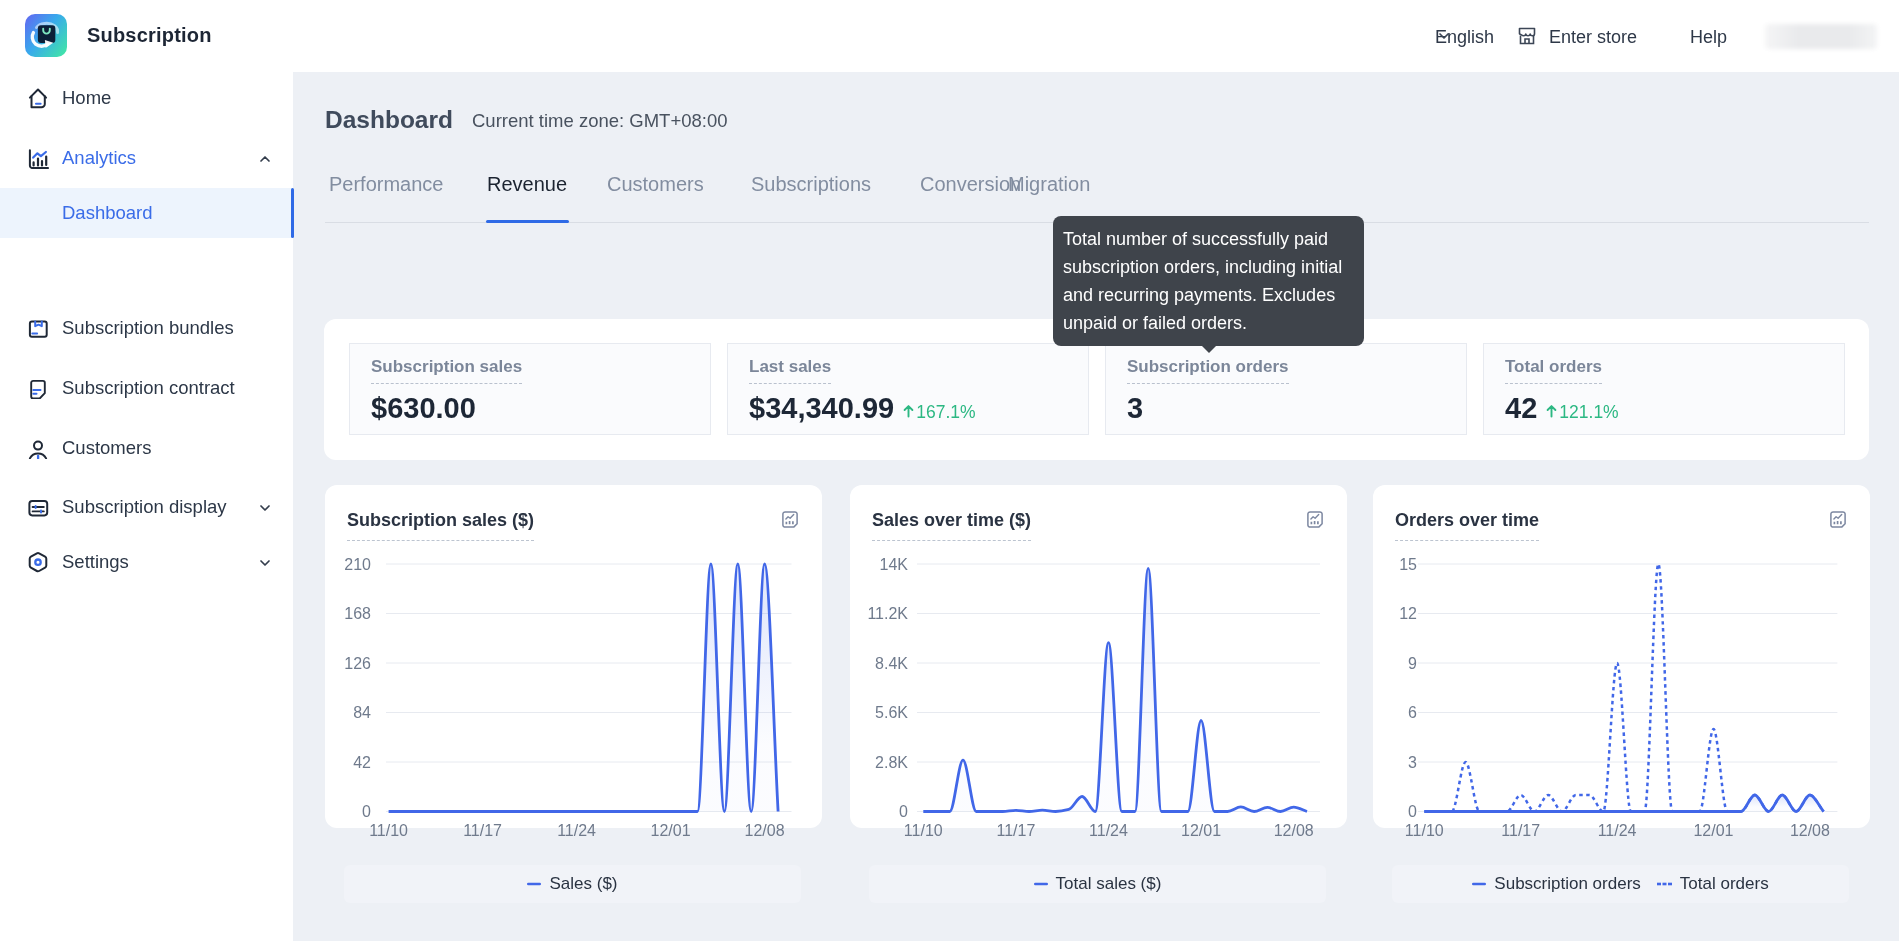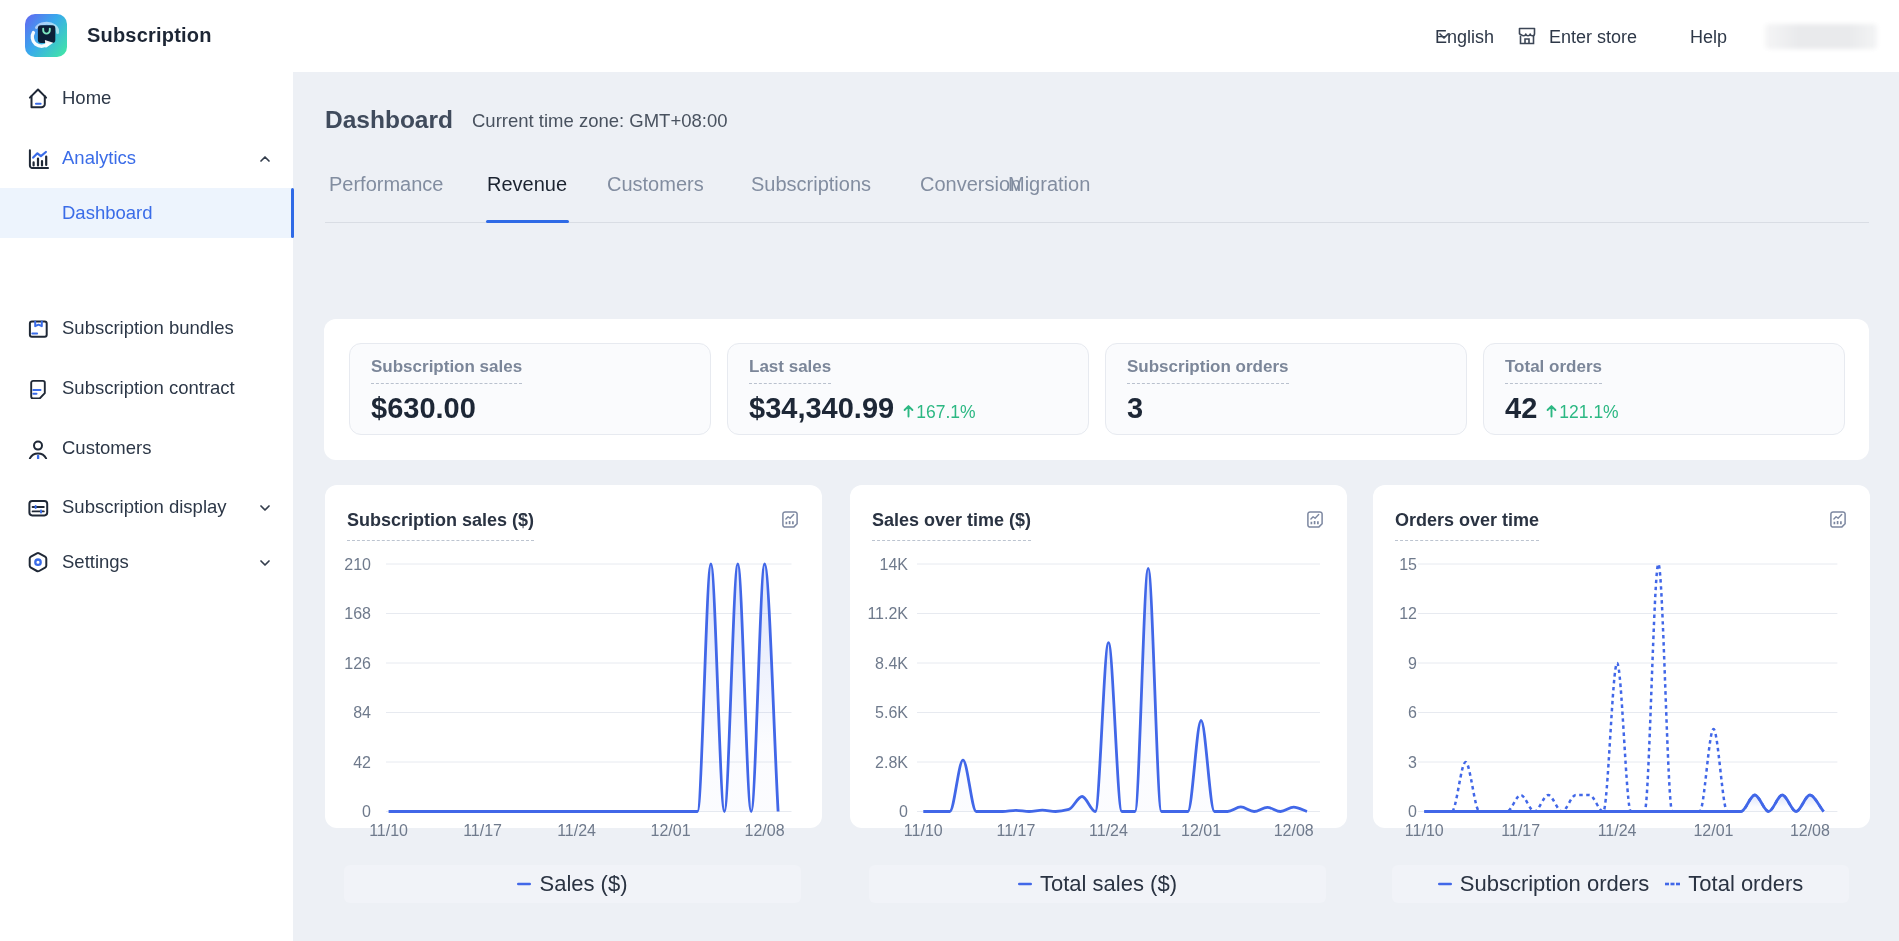--- a/index.html
+++ b/index.html
@@ -41,40 +41,40 @@
 
 
 #datebtn { left:325px; top:249px; width:281px; height:42px; background:#fff;
   border:1px solid #e4e6eb; border-radius:9px; }
 #datebtn .t1 { position:absolute; left:17px; top:10px; font-size:18.5px; color:#3f4a5a; }
 #datebtn .t2 { position:absolute; left:122px; top:10px; font-size:18.5px; color:#2b3545; }
 #datebtn svg { position:absolute; left:239px; top:14px; }
 
 
 #bigcard { left:324px; top:319px; width:1545px; height:141px; background:#fff; border-radius:12px; }
-.mcard { top:343px; width:362px; height:92px; background:#fafbfd; border:1px solid #e7eaf0; border-radius:12px; }
+.mcard { top:343px; width:362px; height:92px; background:#fafbfd; border:1px solid #e7eaf0; border-radius:0; }
 .mcard .mlabel { position:absolute; left:21px; top:13px; font-size:17px; font-weight:700; color:#7b8699;
   border-bottom:1px dashed #b9c1ce; padding-bottom:6px; }
 .mcard .mval { position:absolute; left:21px; top:48px; font-size:29px; font-weight:700; color:#1d2736; }
 .grn { font-size:17.5px; font-weight:400; color:#2cb883; }
 
 
 #tip { left:1053px; top:216px; width:311px; height:130px; background:#3f444b; border-radius:8px;
   color:#fff; font-size:18px; line-height:28px; padding:9px 12px 9px 10px; z-index:5; }
 #tip:after { content:""; position:absolute; left:148px; bottom:-7px; width:0; height:0;
   border-left:8px solid transparent; border-right:8px solid transparent; border-top:8px solid #3f444b; }
 
 
 .ccard { top:485px; width:497px; height:343px; background:#fff; border-radius:12px; }
 .ctitle { position:absolute; left:22px; top:25px; font-size:18px; font-weight:700; color:#2a3342;
   border-bottom:1px dashed #bcc4d0; padding-bottom:9px; }
 .cico { position:absolute; right:24px; top:26px; }
 .legend { position:absolute; left:19px; right:21px; top:380px; height:38px; background:#f1f3f8;
   border-radius:6px; display:flex; align-items:center; justify-content:center; gap:16px;
-  font-size:22px; color:#2a3342; }
+  font-size:17px; color:#2a3342; }
 .lg { display:flex; align-items:center; gap:8px; }
 .csvg { position:absolute; left:0; top:0; }
 </style>
 </head>
 <body>
 <div id="page">
 <div id="content-bg" class="abs"></div>
 
 <svg id="logo" class="abs" width="42" height="43" viewBox="0 0 42 43">
   <defs>
@@ -201,20 +201,21 @@
   <span class="mlabel">Subscription orders</span>
   <span class="mval">3</span>
 </div>
 <div class="abs mcard" style="left:1483px;">
   <span class="mlabel">Total orders</span>
   <span class="mval">42 <span class="grn"><svg width="13" height="14" viewBox="0 0 13 14" style="margin-right:1px">
             <path d="M6.5 12.6V2.6M2.6 6L6.5 2.1 10.4 6" fill="none" stroke="#2cb883" stroke-width="1.9" stroke-linecap="round" stroke-linejoin="round"></path>
           </svg>121.1%</span></span>
 </div>
 
+<div id="tip" class="abs">Total number of successfully paid subscription orders, including initial and recurring payments. Excludes unpaid or failed orders.</div>
 
 <div class="abs ccard" style="left:325px;">
   <span class="ctitle">Subscription sales ($)</span>
   <svg class="cico" width="16" height="17" viewBox="0 0 16 17" fill="none" stroke="#7c87a0" stroke-width="1.5">
         <path d="M0.9 3.1a2.2 2.2 0 0 1 2.2-2.2h9.8a2.2 2.2 0 0 1 2.2 2.2v9.6l-3.4 3.4H3.1a2.2 2.2 0 0 1-2.2-2.2z" stroke-linejoin="round"></path>
         <path d="M4.4 10.7v2.6M7.6 9.9v3.4M10.9 10.3v3" stroke-width="1.7"></path>
         <path d="M3.9 8.1l2.2-2.3 2 1.4 3.6-3.7" stroke-width="1.4" stroke-linecap="round" stroke-linejoin="round"></path>
       </svg>
   <svg class="csvg" width="497" height="450" viewBox="0 0 497 450">
         <defs>

